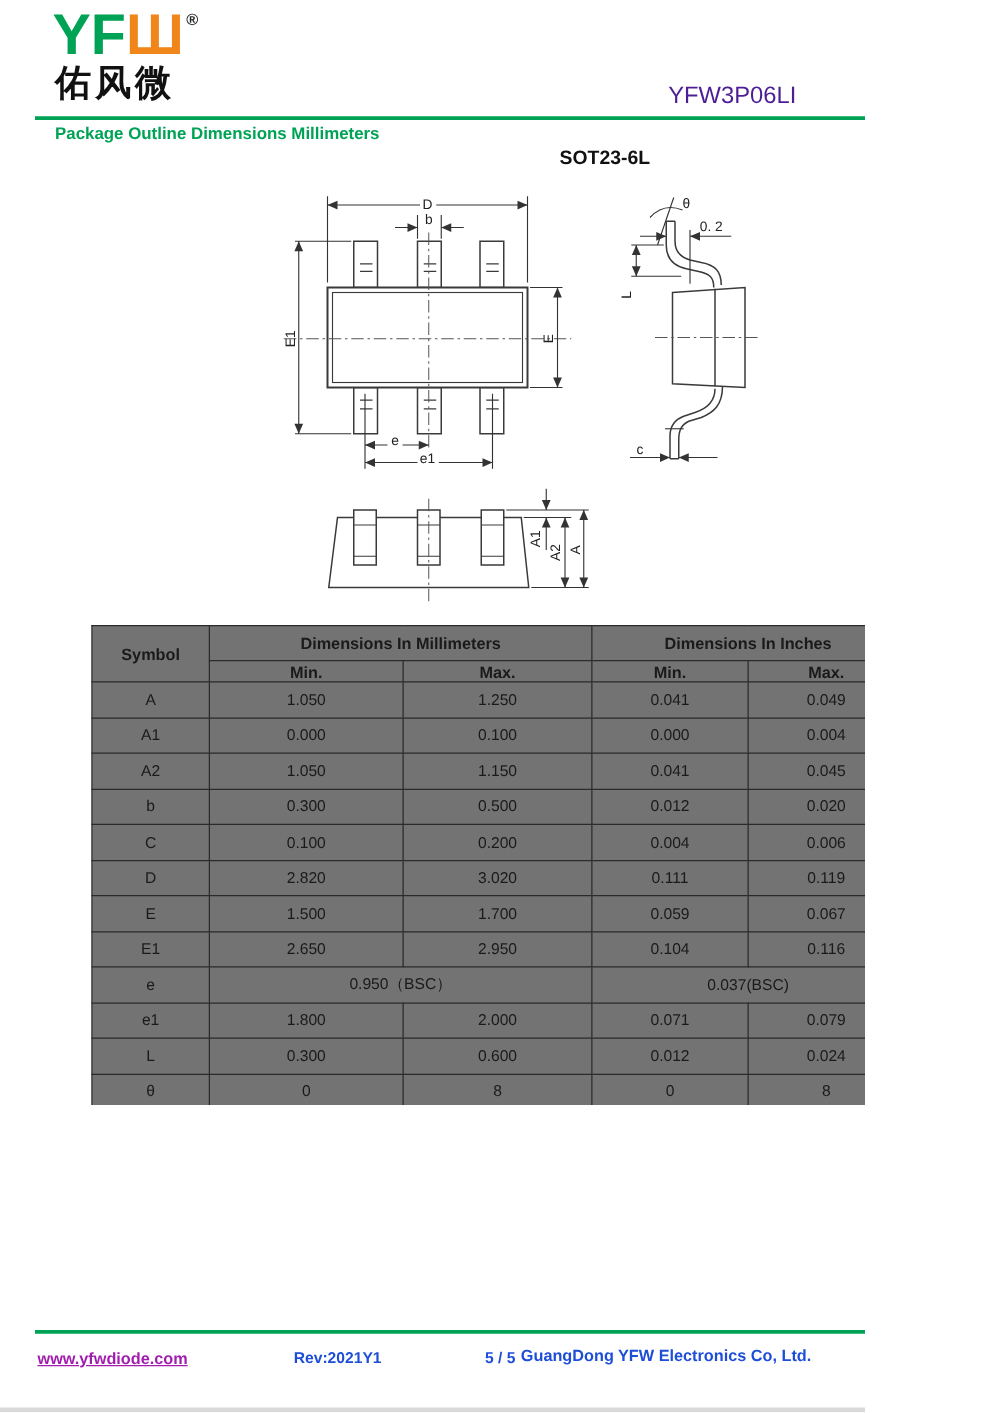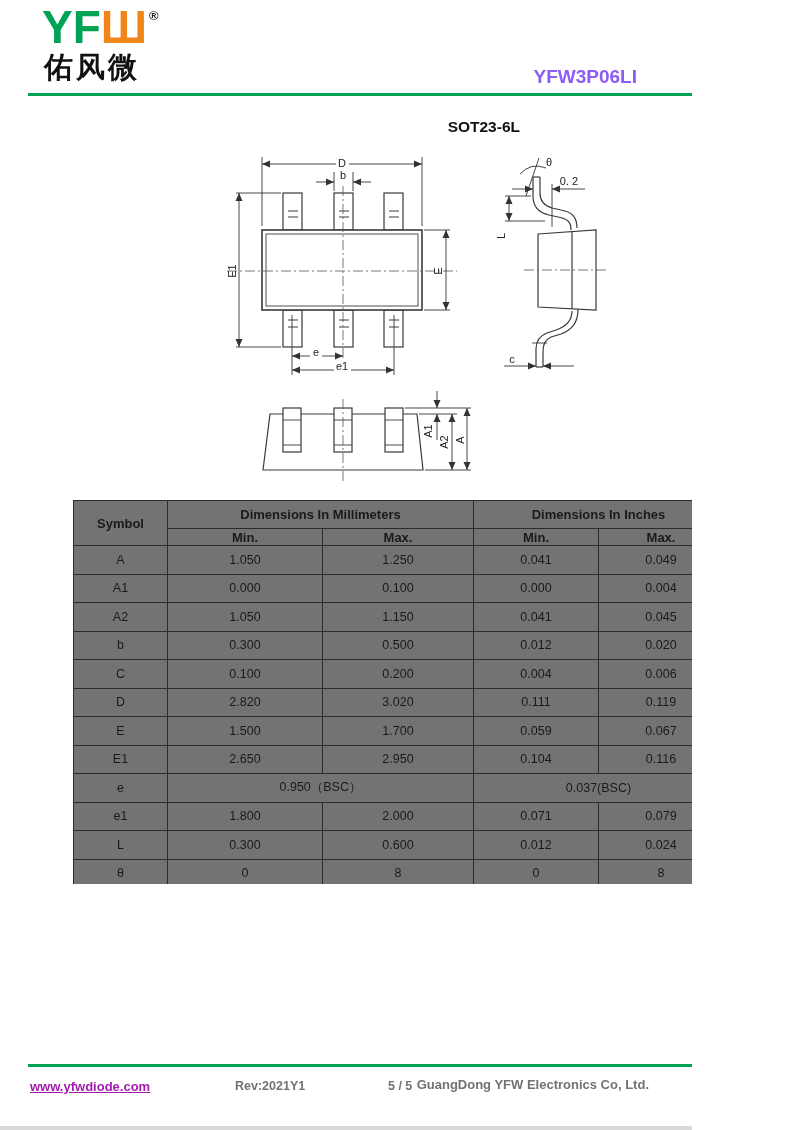--- a/index.html
+++ b/index.html
@@ -6,60 +6,61 @@
   #page{
     position:relative;width:692px;height:1130px;background:#ffffff;overflow:hidden;
     font-family:"Liberation Sans", sans-serif;color:#1a1a1a;
   }
   
   .logo-main{position:absolute;left:42px;top:4px;font-size:46px;font-weight:bold;letter-spacing:0px;line-height:1;}
   .logo-yf{color:#00a356;}
   .logo-w{color:#f0861a;}
   .logo-reg{position:absolute;left:149px;top:8px;font-size:13px;color:#222;font-weight:bold;}
   .logo-cn{position:absolute;left:44px;top:52px;font-size:29px;font-weight:bold;color:#111;letter-spacing:3px;line-height:1.1;}
-  .part-number{position:absolute;right:55px;top:66px;font-size:19px;font-weight:bold;color:#8b5cf6;}
+  .part-number{position:absolute;right:55px;top:66px;font-size:19px;font-weight:normal;color:#4c1d95;}
   .rule-green{position:absolute;left:28px;width:744px;height:3px;background:#00a356;}
   #rule-top{top:93px;}
   #rule-bottom{top:1064px;}
   .subtitle{position:absolute;left:44px;top:99px;font-size:13.5px;font-weight:bold;color:#00a356;}
   .drawing-title{position:absolute;left:280px;top:118px;width:240px;text-align:right;font-size:15.5px;font-weight:bold;color:#111;}
   
   #pkg-svg{position:absolute;left:150px;top:130px;}
   #pkg-svg text{font-family:"Liberation Sans",sans-serif;font-size:11px;fill:#222;}
   
   #dim-table-wrap{position:absolute;left:73px;top:500px;width:652px;height:384px;overflow:hidden;}
   table.dims{border-collapse:collapse;table-layout:fixed;width:650px;background:#737373;}
   table.dims td,table.dims th{border:1.5px solid #2b2b2b;padding:0;text-align:center;vertical-align:middle;
     font-size:12.5px;font-weight:normal;color:#1a1a1a;}
   table.dims th{font-weight:bold;font-size:13px;}
   tr.hdr1 th{height:27px;}
   tr.hdr2 th{height:16px;}
   tr.datarow td{height:27.5px;}
   col.c-sym{width:94px;} col.c-mmmin{width:155px;} col.c-mmmax{width:151px;}
   col.c-inmin{width:125px;} col.c-inmax{width:125px;}
   
-  .footer-item{position:absolute;top:1079px;font-size:12.5px;font-weight:bold;color:#737373;white-space:nowrap;}
+  .footer-item{position:absolute;top:1079px;font-size:12.5px;font-weight:bold;color:#1d4ed8;white-space:nowrap;}
   #footer-link{left:30px;color:#a21caf;text-decoration:underline;font-size:13px;}
   #footer-rev{left:235px;}
   #footer-page{left:388px;}
   #footer-company{right:43px;top:1077px;font-size:13px;}
   .scan-edge{position:absolute;left:0;bottom:0;width:800px;height:4px;background:#d9d9d9;}
 </style>
 </head>
 <body>
 
 <div id="page">
 
   <div class="logo-main">
     <span class="logo-yf">YF</span><span class="logo-w">Ш</span>
   </div>
   <div class="logo-reg">®</div>
   <div class="logo-cn">佑风微</div>
   <div class="part-number">YFW3P06LI</div>
   <div class="rule-green" id="rule-top"></div>
+  <div class="subtitle">Package Outline Dimensions Millimeters</div>
 
   <div class="drawing-title">SOT23-6L</div>
 
   <svg id="pkg-svg" width="500" height="360" viewBox="150 130 500 360" xmlns="http://www.w3.org/2000/svg">
     <defs>
       <marker id="arrE" markerWidth="9" markerHeight="8" refX="8.5" refY="4" orient="auto" markerUnits="userSpaceOnUse">
         <path d="M0.5,0.5 L8.5,4 L0.5,7.5 Z" fill="#333"></path>
       </marker>
       <marker id="arrS" markerWidth="9" markerHeight="8" refX="0.5" refY="4" orient="auto" markerUnits="userSpaceOnUse">
         <path d="M8.5,0.5 L0.5,4 L8.5,7.5 Z" fill="#333"></path>

